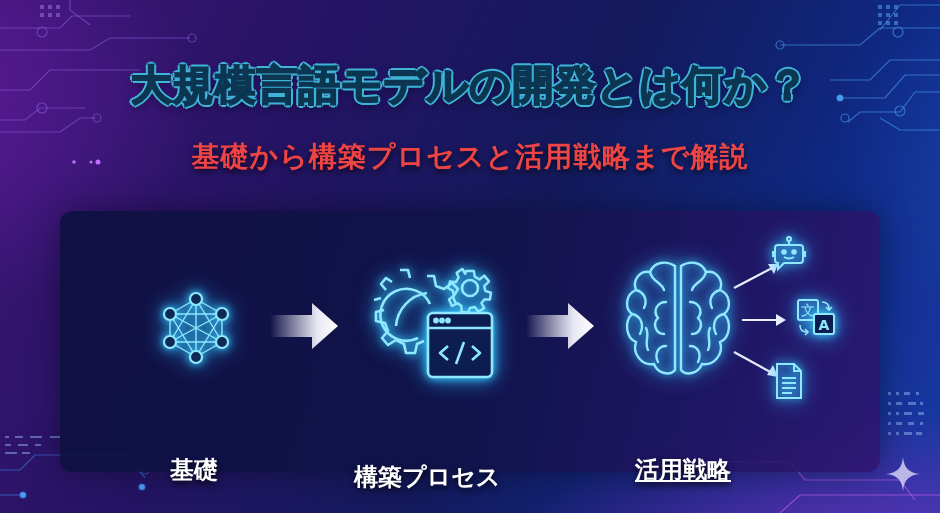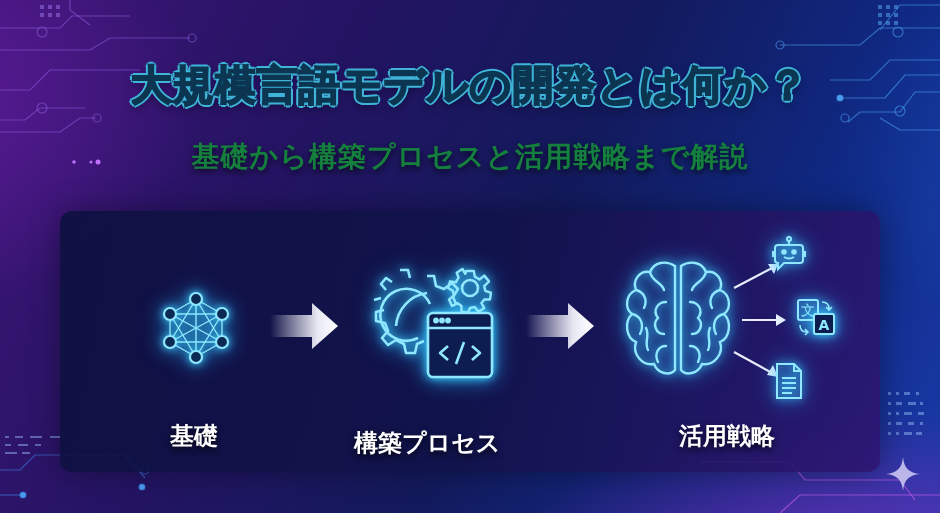--- a/index.html
+++ b/index.html
@@ -18,34 +18,34 @@
     font-size:41px; font-weight:bold; color:#0c4a6e; letter-spacing:1px;
     -webkit-text-stroke: 2px #0c3551;
     text-shadow:
       0 0 0 #3fb4d8,
       2px 2px 0 #3fb4d8, -2px -2px 0 #3fb4d8, 2px -2px 0 #3fb4d8, -2px 2px 0 #3fb4d8,
       3px 0 0 #3fb4d8, -3px 0 0 #3fb4d8, 0 3px 0 #3fb4d8, 0 -3px 0 #3fb4d8,
       0 4px 10px rgba(0,0,0,0.6);
   }
   .subtitle {
     position:absolute; left:0; right:0; top:138px; text-align:center;
-    font-size:28px; font-weight:bold; color:#15803d; letter-spacing:1px;
+    font-size:28px; font-weight:bold; color:#ef4444; letter-spacing:1px;
     text-shadow: 0 3px 6px rgba(0,0,0,0.7);
   }
   .panel {
     position:absolute; left:60px; top:211px; width:820px; height:261px;
     border-radius:12px;
     background: linear-gradient(100deg, rgba(12,16,62,0.88) 0%, rgba(16,18,72,0.85) 50%, rgba(45,20,110,0.85) 100%);
     box-shadow: 0 0 30px rgba(0,0,0,0.35);
   }
   .icon-wrap { position:absolute; }
   .glow { filter: drop-shadow(0 0 4px #39d2ff) drop-shadow(0 0 10px rgba(40,180,255,0.8)); }
   .step-label {
     position:absolute; font-size:24px; font-weight:bold; color:#ffffff;
-    text-shadow: 0 3px 6px rgba(0,0,0,0.8); white-space:nowrap;
+    text-shadow: 0 3px 6px rgba(0,0,0,0.8); white-space:nowrap;margin-top:34px;
   }
   .arrow { position:absolute; }
   .sparkle { position:absolute; right:20px; bottom:18px; }
 </style>
 </head>
 <body>
 
 <svg class="circuits" width="940" height="513" viewBox="0 0 940 513">
   <g fill="none" stroke="#8a5fe0" stroke-opacity="0.55" stroke-width="1.2">
     <path d="M0 28 L60 28 L72 16 L130 16"></path>
@@ -225,21 +225,21 @@
 </div>
 
 <div class="icon-wrap glow" style="left:622px; top:258px;">
   <svg width="112" height="122" viewBox="0 0 112 122" fill="none" stroke="#8fe8ff" stroke-width="2.4" stroke-linecap="round">
     <path d="M53 8 C44 2 32 4 28 14 C18 12 10 22 14 32 C4 36 2 50 10 56 C2 64 4 80 14 84 C10 96 20 108 32 106 C36 116 48 118 53 112 Z"></path>
     <path d="M59 8 C68 2 80 4 84 14 C94 12 102 22 98 32 C108 36 110 50 102 56 C110 64 108 80 98 84 C102 96 92 108 80 106 C76 116 64 118 59 112 Z"></path>
     <path d="M28 14 C30 24 40 24 42 32 M14 32 C22 34 26 42 22 50 M44 44 C36 44 30 52 36 60 C30 66 34 76 42 76 M10 56 C20 58 22 68 18 76 M44 88 C36 88 32 96 36 104 M26 92 C22 84 28 78 24 70"></path>
     <path d="M84 14 C82 24 72 24 70 32 M98 32 C90 34 86 42 90 50 M68 44 C76 44 82 52 76 60 C82 66 78 76 70 76 M102 56 C92 58 90 68 94 76 M68 88 C76 88 80 96 76 104 M86 92 C90 84 84 78 88 70"></path>
   </svg>
 </div>
-<div class="step-label" style="left:679px; top:420px;">活用戦略</div>
+<div class="step-label" style="left:635px; top:420px;text-decoration:underline;">活用戦略</div>
 
 <svg class="arrow" style="left:732px; top:262px;" width="58" height="128" viewBox="0 0 58 128">
   <g stroke="#e8eefc" stroke-width="2.2" fill="#e8eefc">
     <line x1="2" y1="26" x2="44" y2="4"></line>
       <path d="M46 2 L36 2 L42 12 Z" stroke="none"></path>
     <line x1="10" y1="58" x2="48" y2="58"></line>
       <path d="M54 58 L44 52 L44 64 Z" stroke="none"></path>
     <line x1="2" y1="90" x2="42" y2="112"></line>
       <path d="M46 115 L35 113 L41 103 Z" stroke="none"></path>
   </g>

